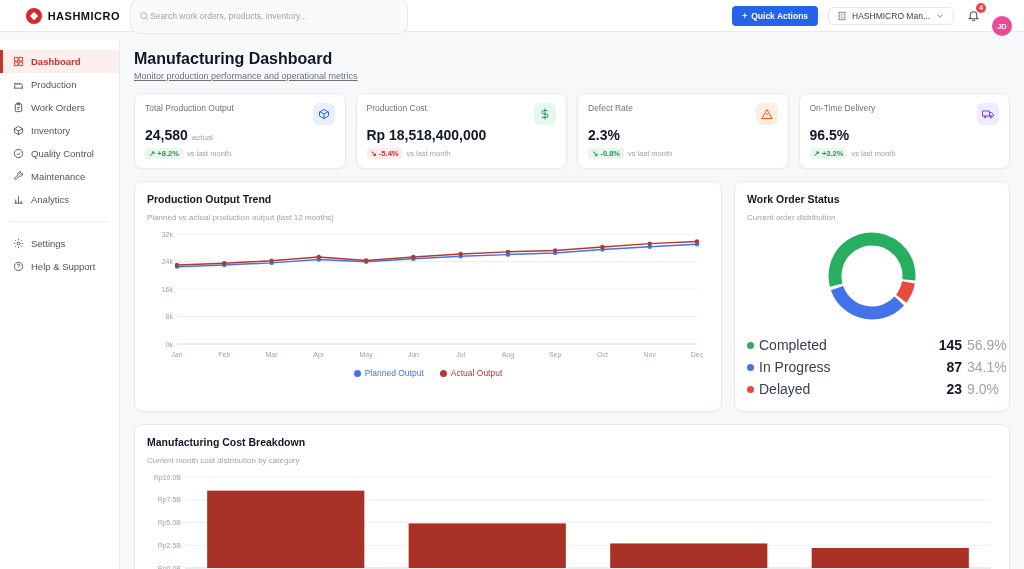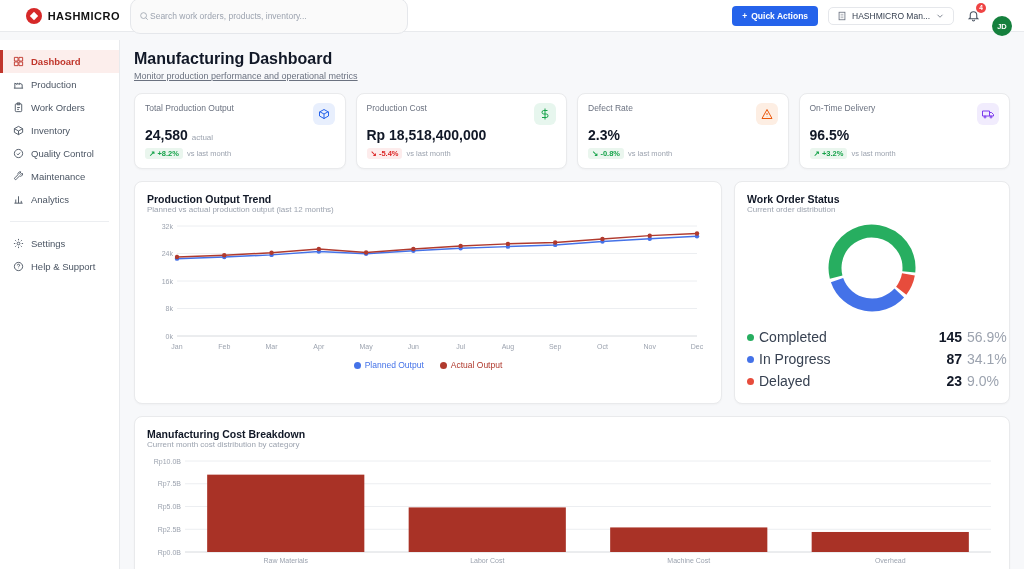--- a/index.html
+++ b/index.html
@@ -16,21 +16,21 @@
   .search-wrap svg { width:10px; height:10px; stroke:#9ca3af; flex:0 0 auto; }
   .search-wrap input { border:none; outline:none; background:transparent; font-size:8.5px; color:#374151; width:100%; font-family:"Liberation Sans",sans-serif; }
   .search-wrap input::placeholder { color:#9ca3af; }
   .header-right { margin-left:auto; display:flex; align-items:center; gap:10px; }
   .btn-primary { background:#2563eb; color:#fff; border:none; border-radius:4px; font-size:8.5px; font-weight:600; padding:5px 10px; display:flex; align-items:center; gap:4px; cursor:pointer; font-family:"Liberation Sans",sans-serif; }
   .company-pill { display:flex; align-items:center; gap:5px; border:1px solid #e5e7eb; border-radius:5px; padding:3px 8px; font-size:8.5px; color:#374151; background:#fff; cursor:pointer; }
   .company-pill svg { width:10px; height:10px; stroke:#6b7280; }
   .bell-wrap { position:relative; width:18px; height:18px; display:flex; align-items:center; justify-content:center; cursor:pointer; }
   .bell-wrap svg { width:13px; height:13px; stroke:#4b5563; }
   .badge { position:absolute; top:-4px; right:-4px; background:#ef4444; color:#fff; font-size:6.5px; font-weight:700; min-width:10px; height:10px; border-radius:5px; display:flex; align-items:center; justify-content:center; padding:0 2px; }
-  .avatar { width:20px; height:20px; border-radius:50%; background:#15803d; color:#fff; font-size:7.5px; font-weight:700; display:flex; align-items:center; justify-content:center; cursor:pointer;margin-top:21px; }
+  .avatar { width:20px; height:20px; border-radius:50%; background:#ec4899; color:#fff; font-size:7.5px; font-weight:700; display:flex; align-items:center; justify-content:center; cursor:pointer;margin-top:21px; }
 
   
   .shell { display:flex; padding-top:40px; height:569px; }
   .sidebar { width:120px; background:#fff; border-right:1px solid #e8eaed; padding:10px 0; display:flex; flex-direction:column; flex:0 0 auto; }
   .side-item { display:flex; align-items:center; gap:7px; padding:6px 10px; font-size:9.5px; color:#4b5563; cursor:pointer; border-left:3px solid transparent; }
   .side-item svg { width:11px; height:11px; stroke:currentColor; flex:0 0 auto; }
   .side-item.active { background:#fceeec; color:#c0362c; border-left-color:#c0362c; font-weight:600; }
   .side-divider { height:1px; background:#eceef1; margin:10px 10px; }
   .side-spacer { flex:1; min-height:24px; }
 
@@ -48,21 +48,21 @@
   .kpi-value { font-size:14px; font-weight:700; margin-top:2px; }
   .kpi-unit { font-size:8px; font-weight:400; color:#9ca3af; }
   .kpi-delta-row { display:flex; align-items:center; gap:4px; margin-top:5px; }
   .kpi-delta { font-size:7.5px; font-weight:600; border-radius:3px; padding:1px 4px; }
   .kpi-note { font-size:7.5px; color:#9ca3af; }
 
   
   .charts-row { display:grid; grid-template-columns:588px 1fr; gap:12px; margin-top:12px; }
   .card { background:#fff; border:1px solid #e9eaec; border-radius:8px; padding:11px 12px; box-shadow:0 1px 2px rgba(0,0,0,0.03); }
   .card-title { font-size:10.5px; font-weight:700; color:#111827; }
-  .card-sub { font-size:8px; color:#9ca3af; margin-top:0; }
+  .card-sub { font-size:8px; color:#9ca3af; margin-top:8px; }
   .plot { margin-top:6px; }
   .legend { display:flex; justify-content:center; gap:16px; margin-top:2px;align-items:center; }
   .legend-item { display:flex; align-items:center; gap:4px; font-size:8.5px; }
   .dot { width:7px; height:7px; border-radius:50%; }
   .sq { width:7px; height:7px; }
 
   .donut-wrap { display:flex; justify-content:center; margin-top:4px; }
   .donut-legend { margin-top:8px; }
   .dl-row { display:flex; align-items:center; gap:5px; font-size:14px; padding:3px 0; }
   .dl-label { color:#374151; }

